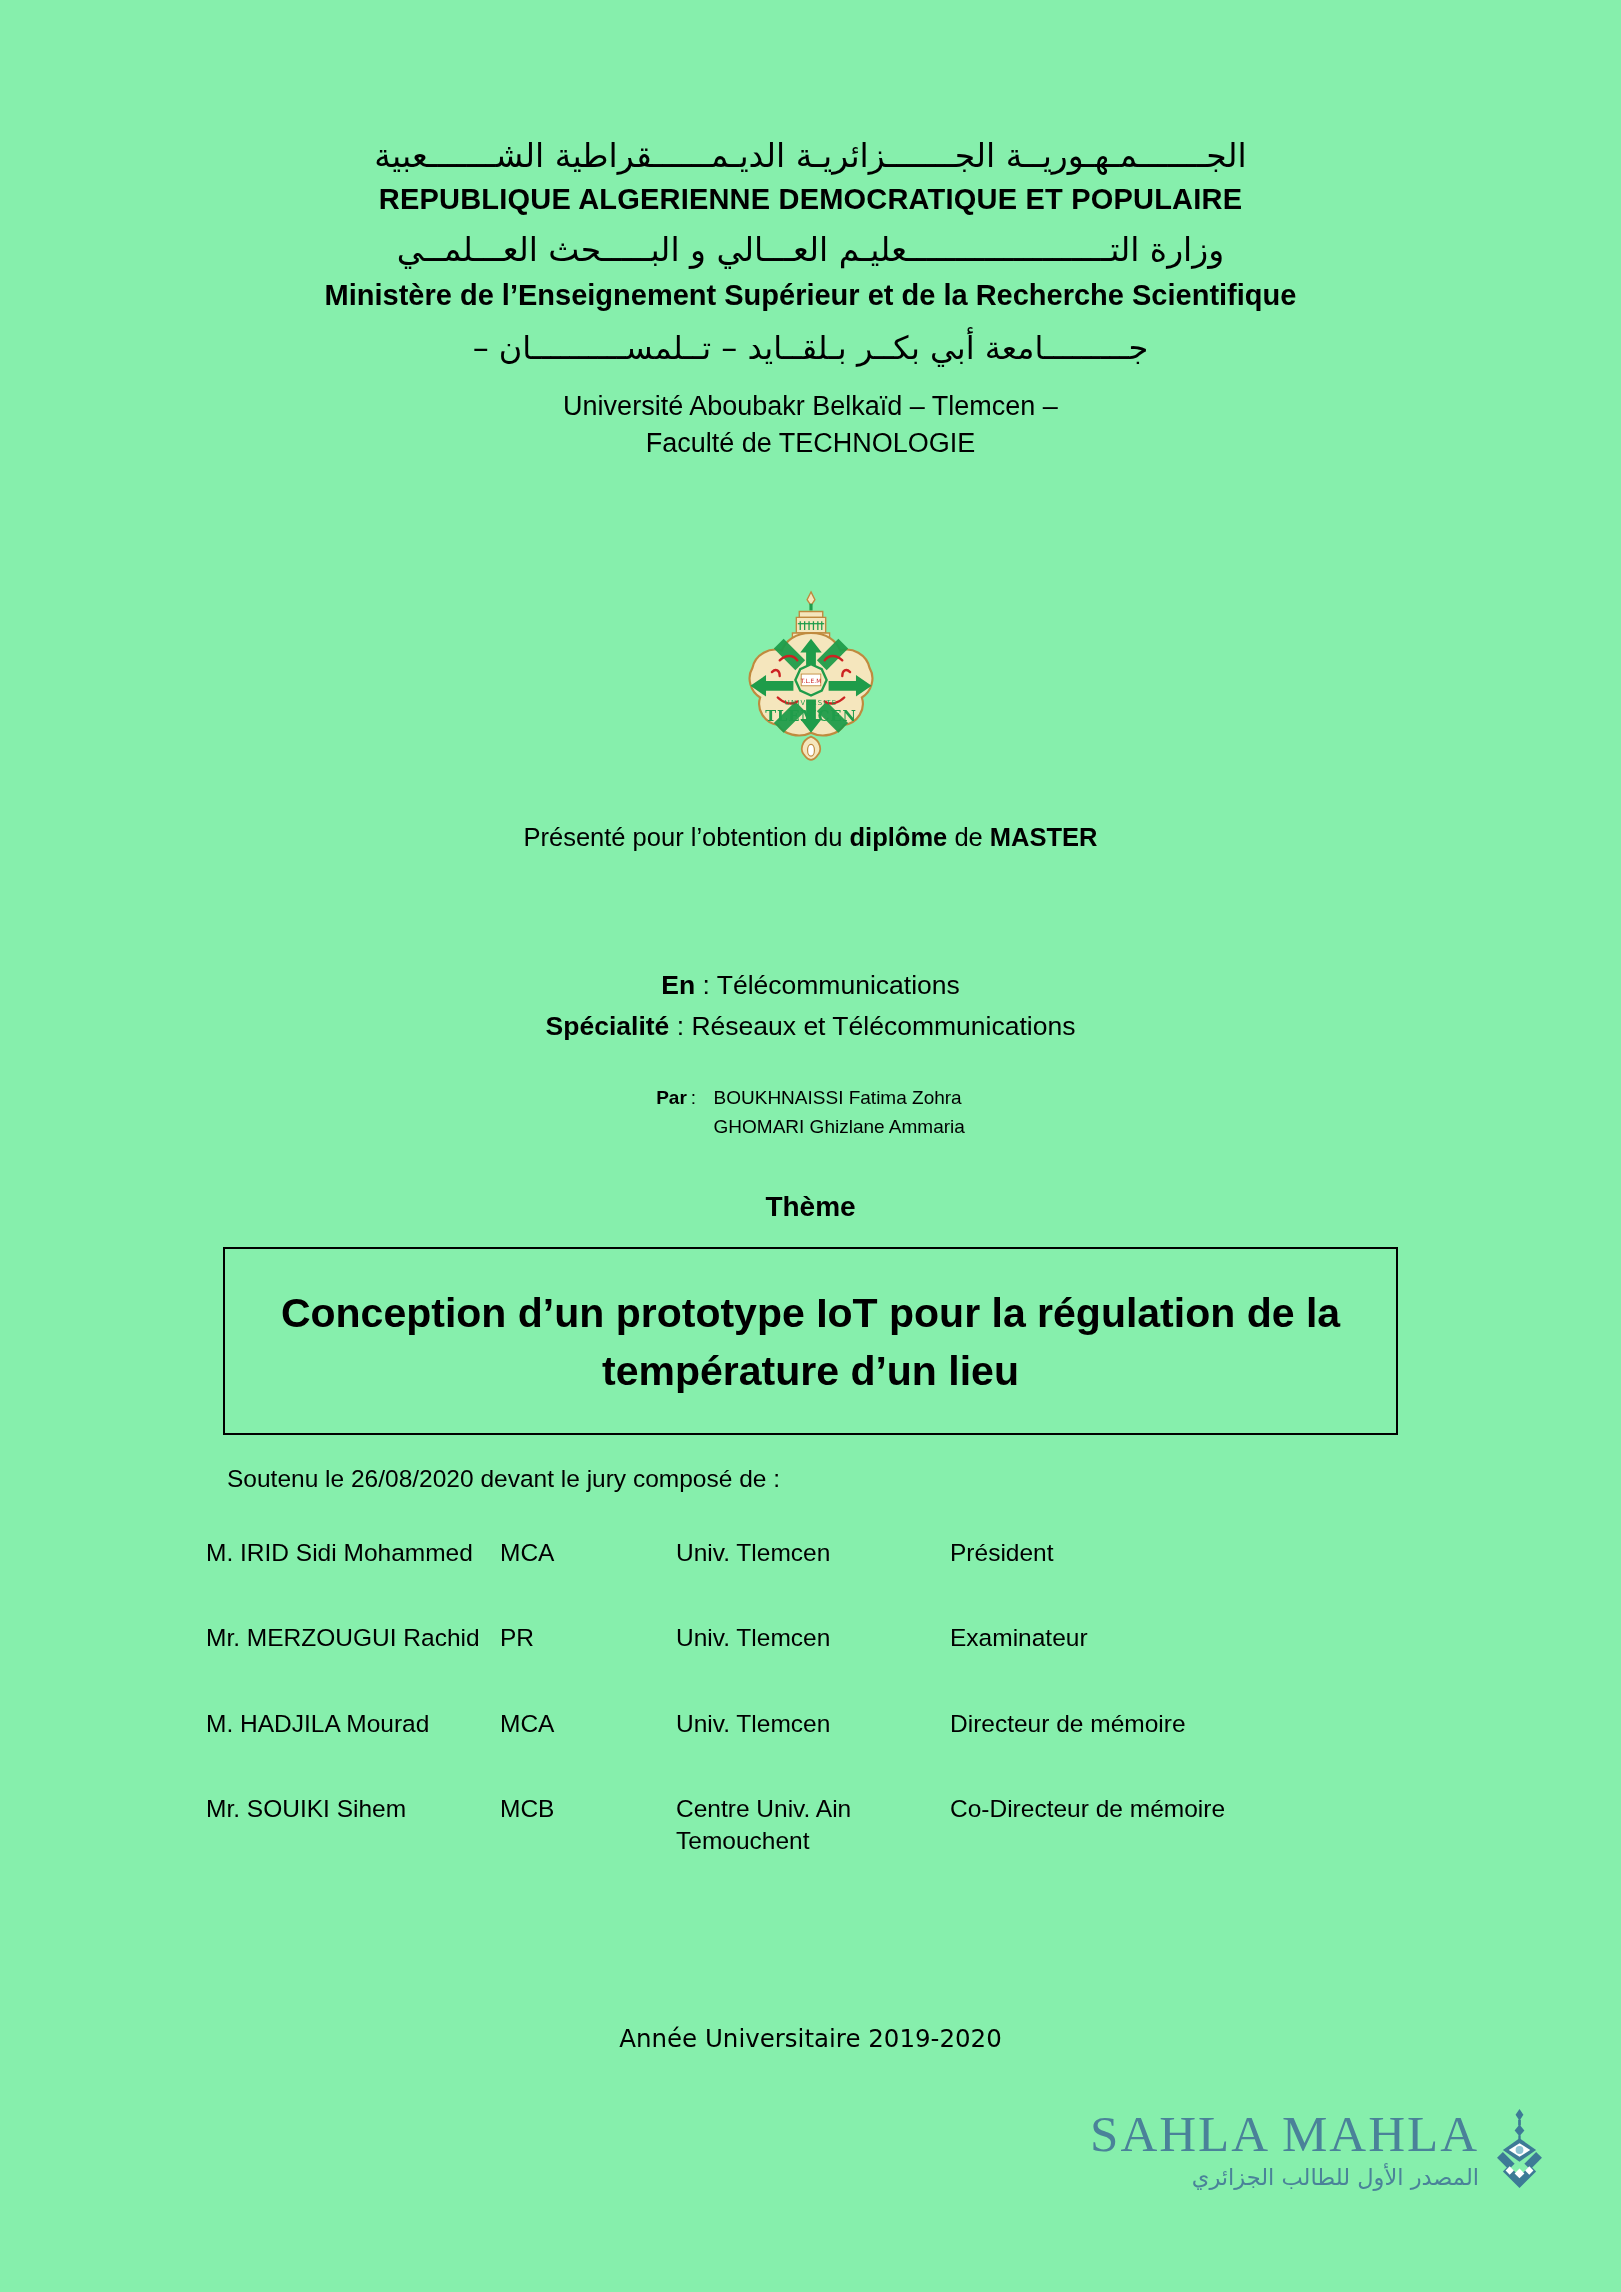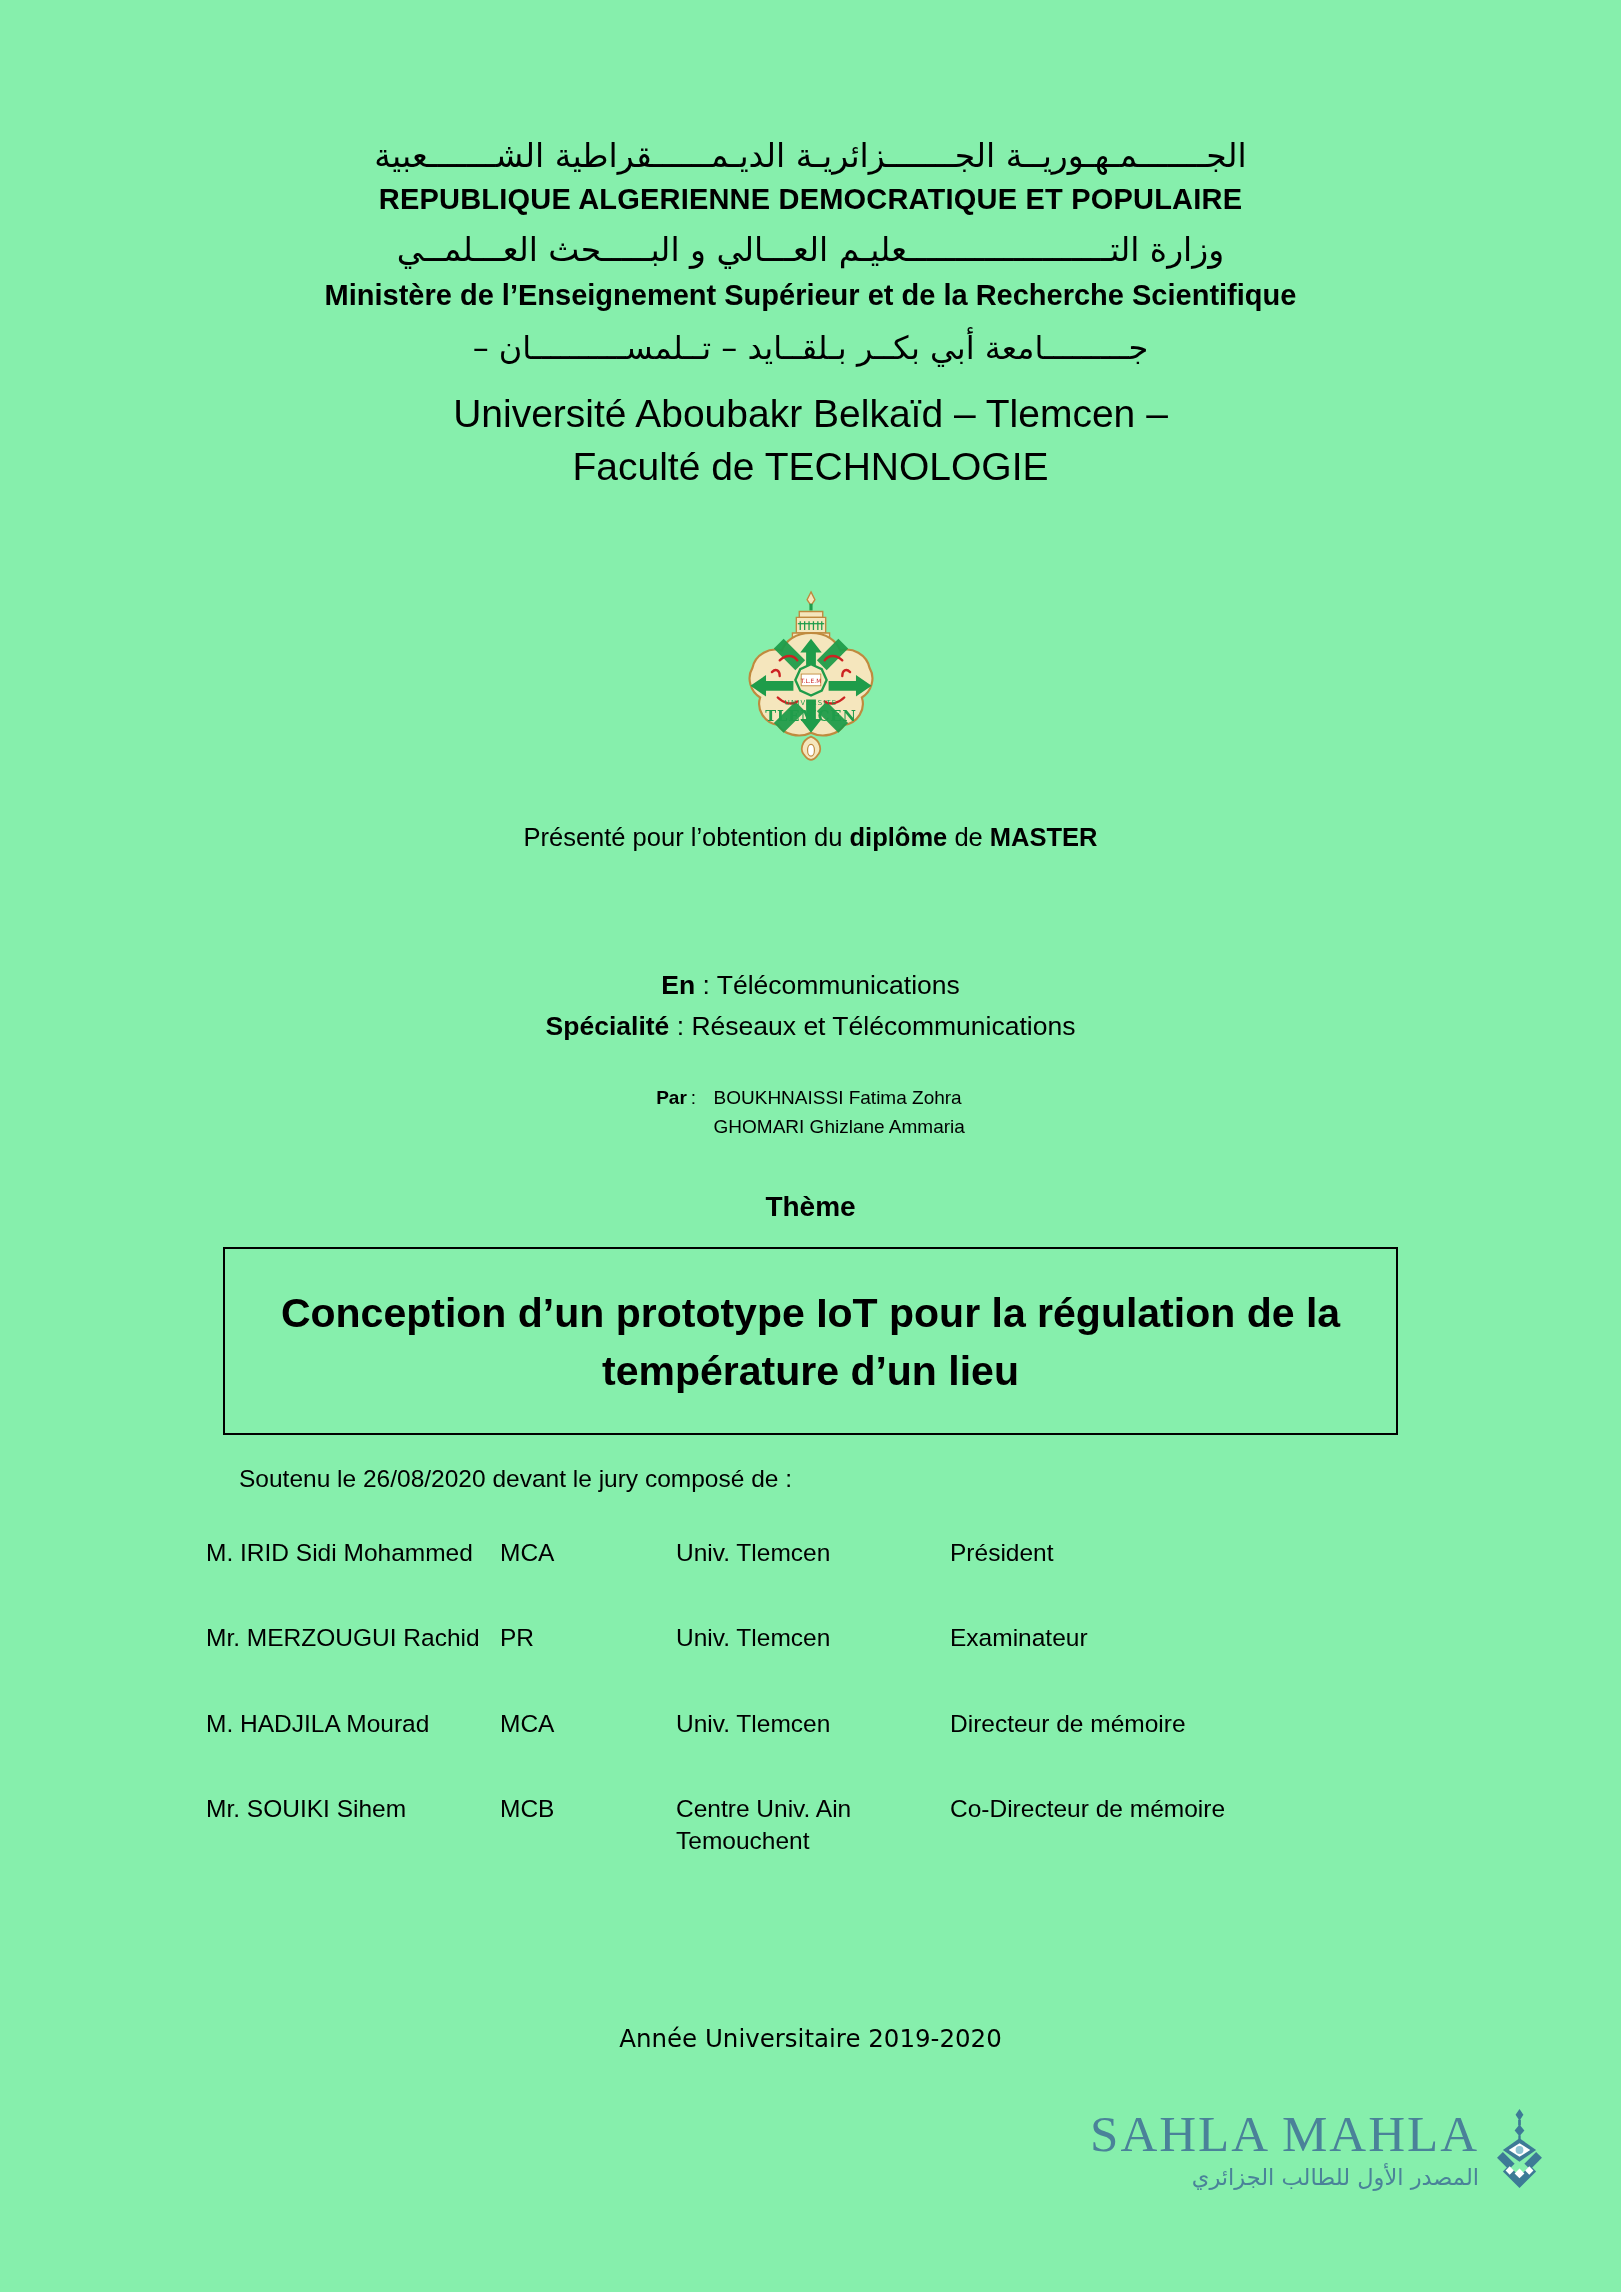--- a/index.html
+++ b/index.html
@@ -60,21 +60,21 @@
     font-size: 29px;
     font-weight: bold;
     margin: 0 0 17.6px 0;
   }
   .ar-line-3 {
     font-size: 32px;
     line-height: 1.15;
     margin: 0 0 21.6px 0;
   }
   .fr-univ {
-    font-size: 39px;
+    font-size: 27px;
     line-height: 1.35;
     margin: 0;
     font-weight: normal;
   }
 
   
   .emblem-wrap {
     position: absolute;
     left: 50%;
     transform: translateX(-50%);
@@ -154,21 +154,21 @@
     font-size: 41px;
     font-weight: bold;
     line-height: 1.42;
     text-align: center;
     margin: 0;
   }
 
   
   .jury-intro {
     position: absolute;
-    left: 239px;
+    left: 227px;
     top: 1465px;
     font-size: 24.5px;
   }
   .jury-table {
     position: absolute;
     left: 206px;
     right: 206px;
     top: 1537px;
     border-collapse: collapse;
     width: calc(100% - 412px);

